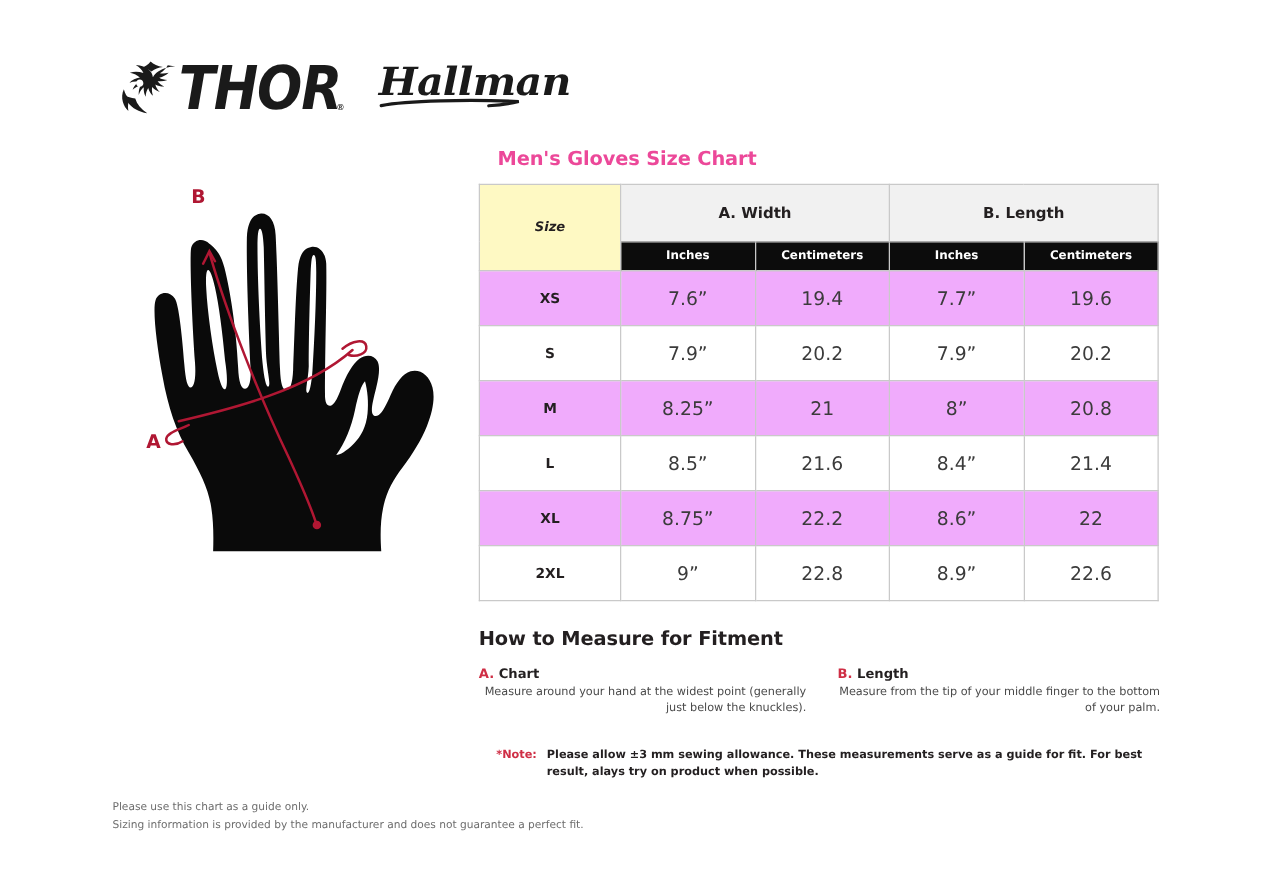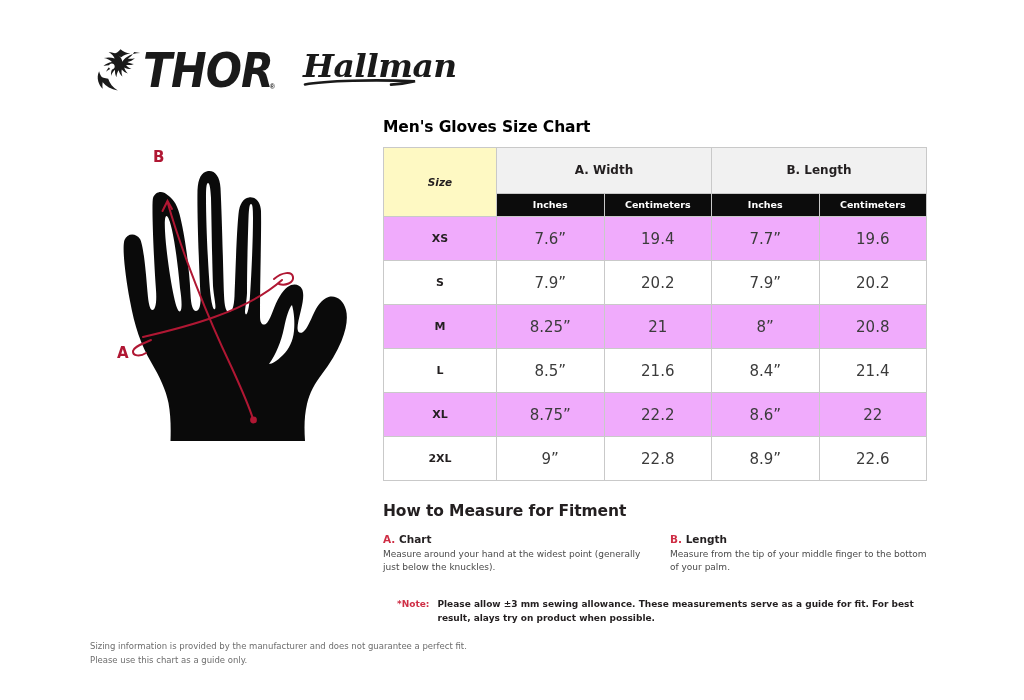--- a/index.html
+++ b/index.html
@@ -72,26 +72,26 @@
   
   .glove-art {
     position: absolute;
     left: 96px;
     top: 138px;
   }
 
   
   .chart-title {
     position: absolute;
-    left: 383px;
+    left: 398px;
     top: 118px;
     font-family: "DejaVu Sans", sans-serif;
     font-size: 15.5px;
     font-weight: bold;
-    color: #000000;
+    color: #ec4899;
     letter-spacing: -0.1px;
   }
 
   table.size-table {
     position: absolute;
     left: 383px;
     top: 147px;
     width: 544px;
     border-collapse: collapse;
     table-layout: fixed;
@@ -177,20 +177,21 @@
     color: #231f20;
     margin-bottom: 3px;
   }
   .measure-head .letter { color: #cf2e45; }
   .measure-body {
     font-family: "DejaVu Sans", sans-serif;
     font-size: 9px;
     line-height: 1.45;
     color: #4a4a4a;
     max-width: 262px;
+    text-align: right;
   }
 
   .note-row {
     position: absolute;
     left: 381px;
     top: 598px;
     width: 548px;
     display: flex;
     gap: 8px;
     font-family: "DejaVu Sans", sans-serif;
@@ -411,15 +412,15 @@
     <div class="measure-body">Measure from the tip of your middle finger to the bottom of your palm.</div>
   </div>
 </div>
 
 <div class="note-row">
   <span class="note-label">*Note:</span>
   <span class="note-text">Please allow ±3 mm sewing allowance. These measurements serve as a guide for fit. For best result, alays try on product when possible.</span>
 </div>
 
 <div class="footer-note">
+  <div>Please use this chart as a guide only.</div>
   <div>Sizing information is provided by the manufacturer and does not guarantee a perfect fit.</div>
-  <div>Please use this chart as a guide only.</div>
 </div>
 
 </body></html>

